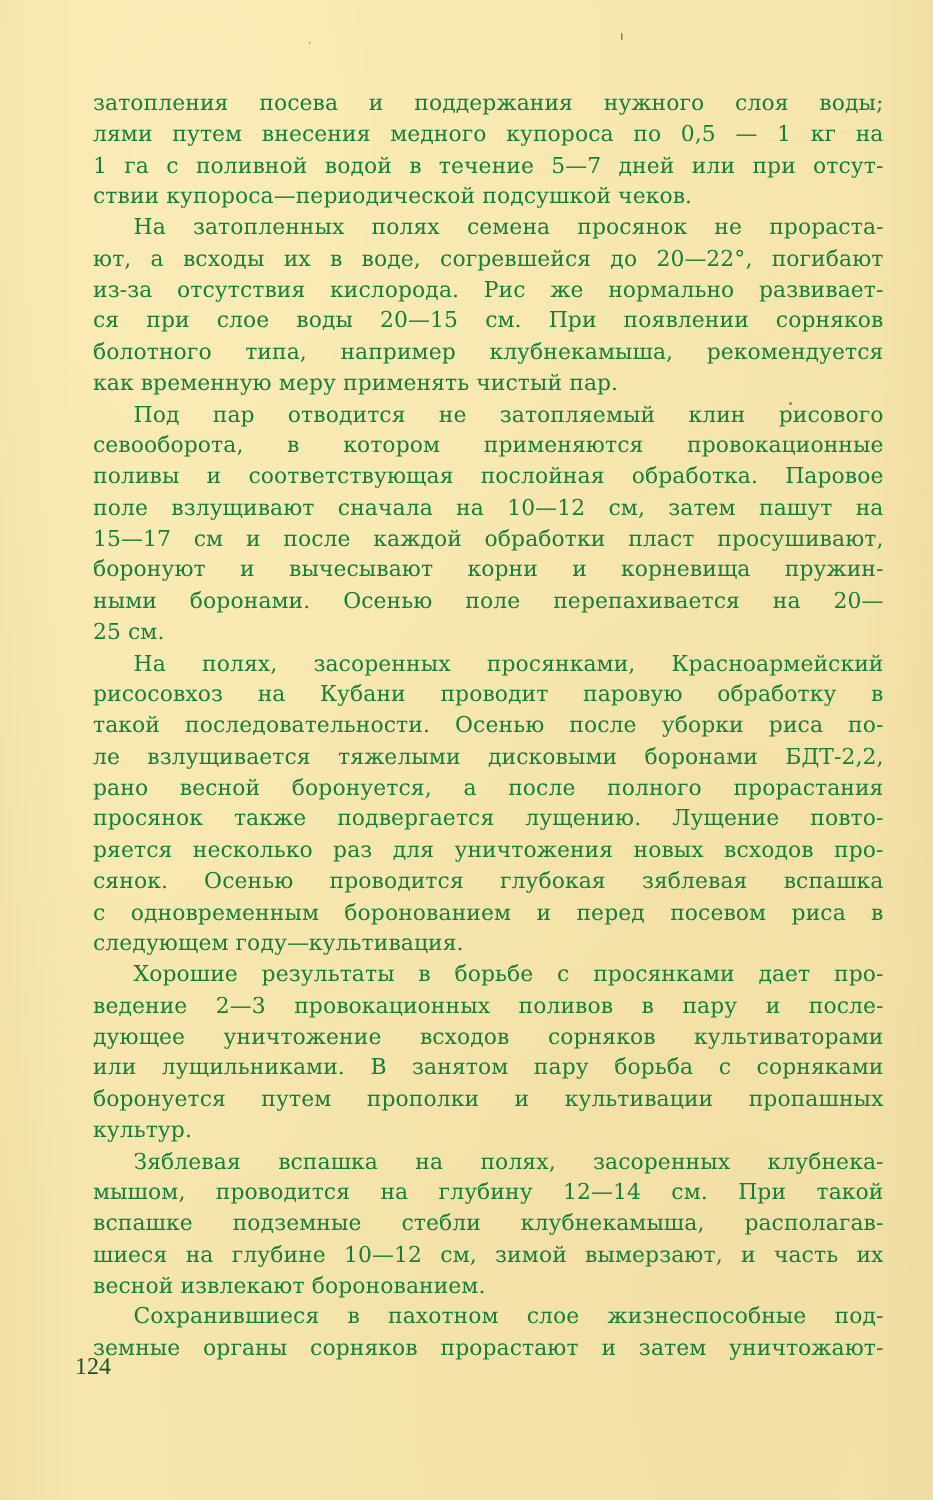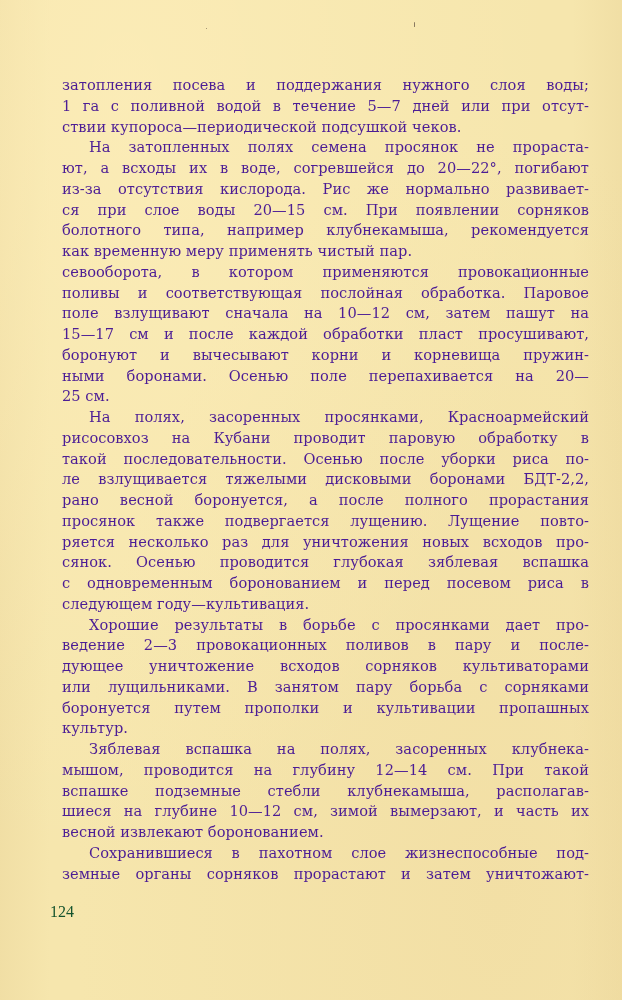--- a/index.html
+++ b/index.html
@@ -10,23 +10,22 @@
       radial-gradient(ellipse at 20% 10%, rgba(255,240,190,0.55), rgba(255,240,190,0) 60%),
       radial-gradient(ellipse at 80% 90%, rgba(235,210,150,0.35), rgba(235,210,150,0) 60%),
       linear-gradient(90deg, rgba(225,200,140,0.25), rgba(255,245,200,0) 8%, rgba(255,245,200,0) 92%, rgba(225,200,140,0.25));
     position: relative;
   }
   .page {
     position: absolute; left: 62px; top: 59px; width: 527px;
     font-family: "DejaVu Serif", "Liberation Serif", serif;
     font-size: 14.6px;
     line-height: 20.75px;
-    color: #4c1d95;
+    color: #15803d;
     letter-spacing: 0.05px;
-    margin-top: 16px;
   }
   .line {
     display: block; white-space: nowrap;
     text-align: justify; text-align-last: justify;
     height: 20.75px;
   }
   .line.last { text-align-last: left; }
   .line.indent { padding-left: 27px; }
   .page-number {
     position: absolute; left: 50px; top: 903px;
@@ -35,34 +34,36 @@
   }
   .speck { position: absolute; background: #8a7a60; border-radius: 1px; }
 </style>
 </head>
 <body>
 
 <div class="page">
 
   <div>
     <span class="line">затопления посева и поддержания нужного слоя воды;</span>
+    <span class="line">лями путем внесения медного купороса по 0,5 — 1 кг на</span>
     <span class="line">1 га с поливной водой в течение 5—7 дней или при отсут-</span>
     <span class="line last">ствии купороса—периодической подсушкой чеков.</span>
   </div>
 
   <div>
     <span class="line indent">На затопленных полях семена просянок не прораста-</span>
     <span class="line">ют, а всходы их в воде, согревшейся до 20—22°, погибают</span>
     <span class="line">из-за отсутствия кислорода. Рис же нормально развивает-</span>
     <span class="line">ся при слое воды 20—15 см. При появлении сорняков</span>
     <span class="line">болотного типа, например клубнекамыша, рекомендуется</span>
     <span class="line last">как временную меру применять чистый пар.</span>
   </div>
 
   <div>
+    <span class="line indent">Под пар отводится не затопляемый клин рисового</span>
     <span class="line">севооборота, в котором применяются провокационные</span>
     <span class="line">поливы и соответствующая послойная обработка. Паровое</span>
     <span class="line">поле взлущивают сначала на 10—12 см, затем пашут на</span>
     <span class="line">15—17 см и после каждой обработки пласт просушивают,</span>
     <span class="line">боронуют и вычесывают корни и корневища пружин-</span>
     <span class="line">ными боронами. Осенью поле перепахивается на 20—</span>
     <span class="line last">25 см.</span>
   </div>
 
   <div>

